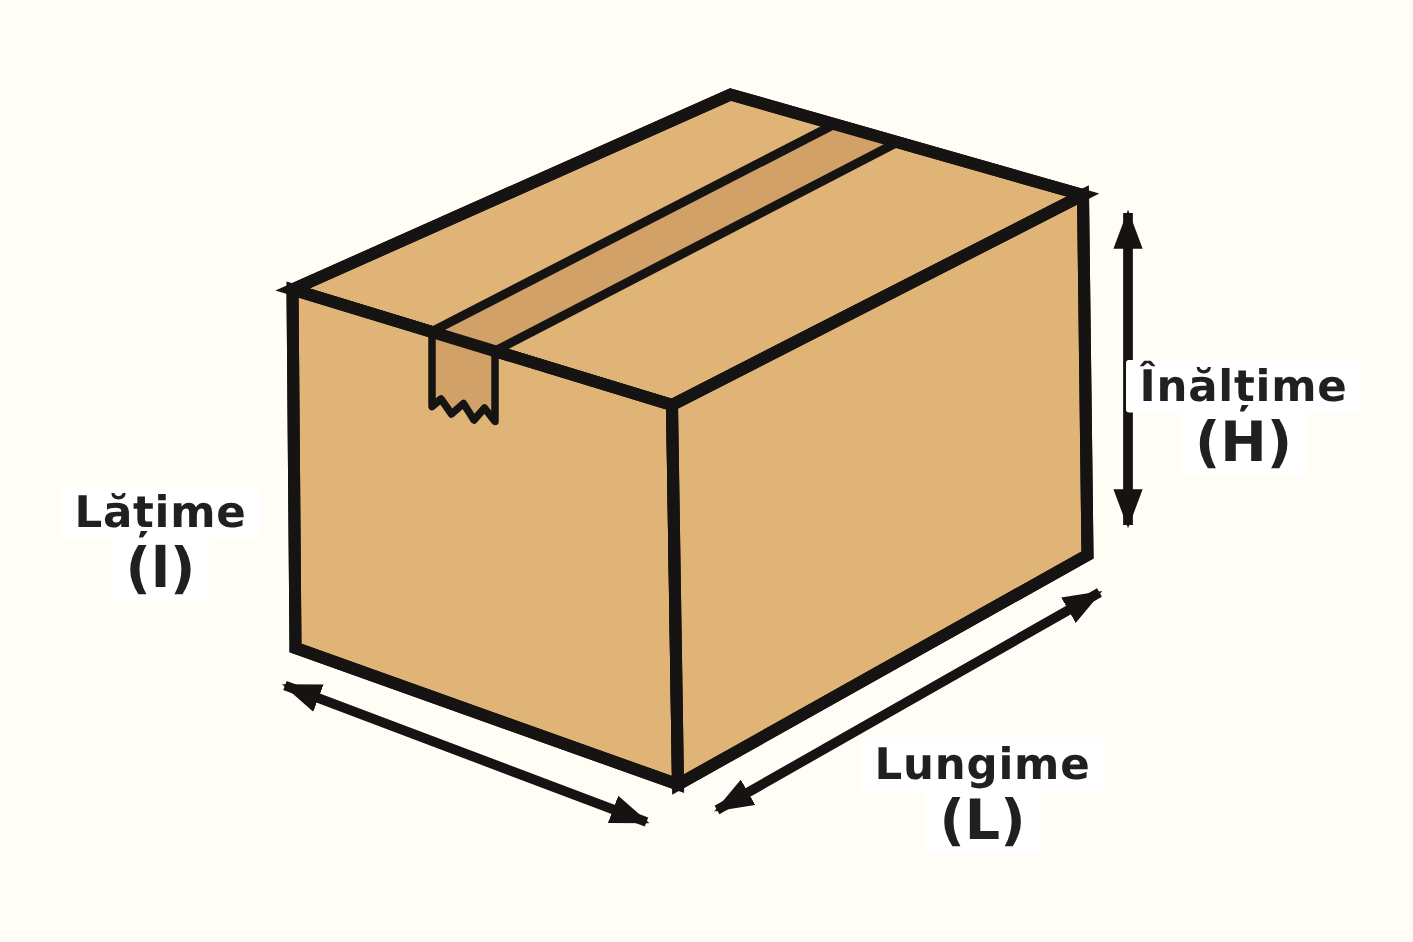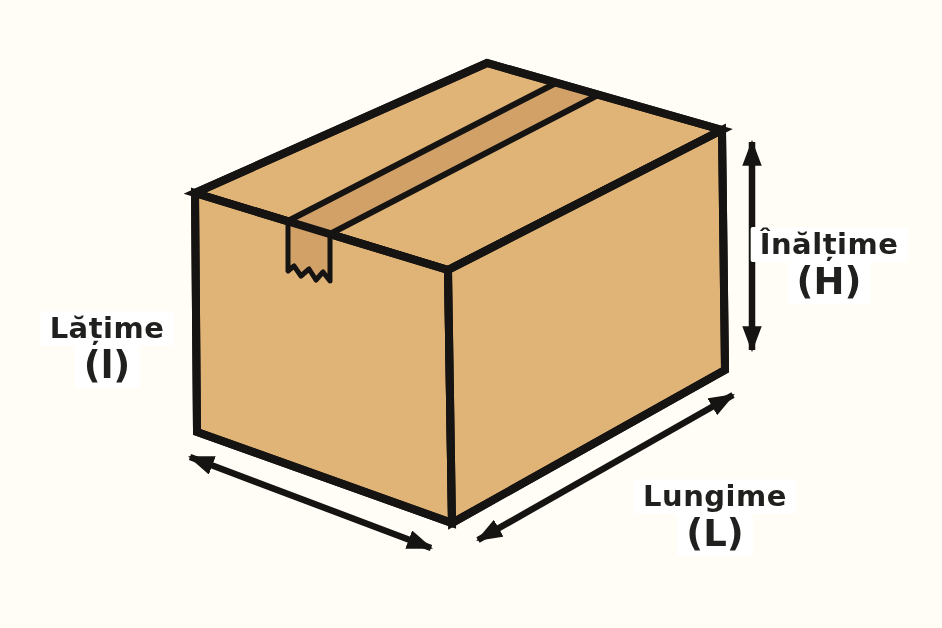--- a/index.html
+++ b/index.html
@@ -26,33 +26,34 @@
   .dim-label{
     position:absolute;
     display:flex;
     flex-direction:column;
     align-items:center;
     transform:translateX(-50%);
     color:var(--text);
     font-weight:bold;
     text-align:center;
     z-index:2;
+    margin-top:13px;
   }
   .dim-label .lbl-line{
     display:inline-block;
     background:var(--label-bg);
     padding:1px 9px 2px;
     border-radius:2px;
     white-space:nowrap;
   }
   .dim-label .name{font-size:29px;line-height:1.12;letter-spacing:0.5px;}
   .dim-label .sym{font-size:37px;line-height:1.05;margin-top:0px;}
   .label-width  {left:107px; top:311px;text-align:right;}
   .label-height {left:829px; top:227px;}
-  .label-length {left:715px; top:479px;justify-content:space-between;}
+  .label-length {left:655px; top:479px;justify-content:space-between;}
 </style>
 </head>
 <body>
 
 <div class="stage">
 
   <svg width="942" height="628" viewBox="0 0 942 628">
     <defs>
       <marker id="ah" viewBox="0 0 12 9" refX="11" refY="4.5" markerWidth="4" markerHeight="3" markerUnits="strokeWidth" orient="auto-start-reverse">
         <path d="M0,0 L12,4.5 L0,9 Z" fill="var(--outline)"></path>

